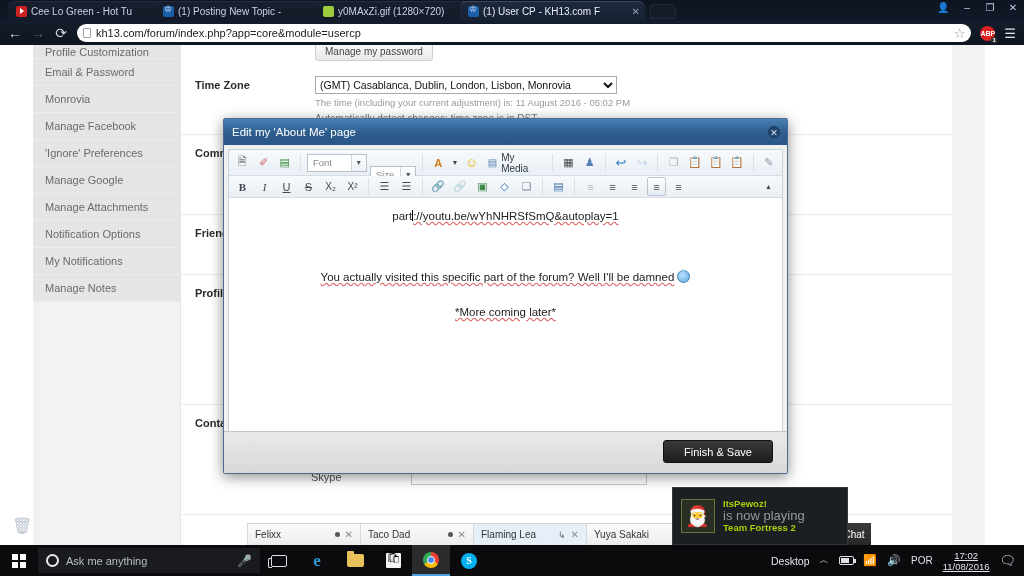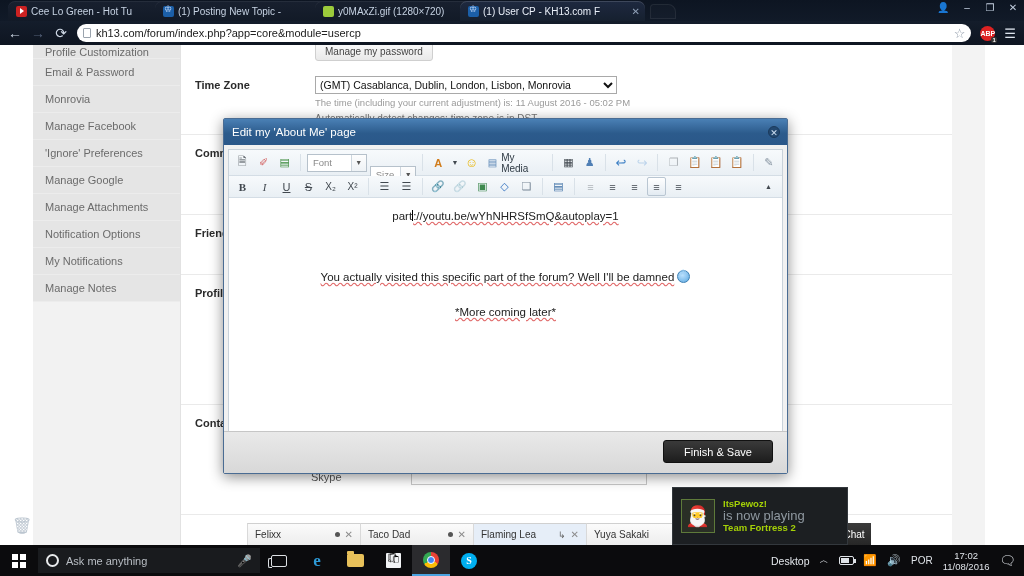--- a/index.html
+++ b/index.html
@@ -239,21 +239,21 @@
      background: conic-gradient(#ea4335 0 33%, #fbbc05 33% 66%, #34a853 66% 100%); position:relative; }
   .ico-chrome::after { content:""; position:absolute; left:4px; top:4px; width:8px; height:8px;
      border-radius:50%; background:#4285f4; border:1.5px solid #fff; box-sizing:border-box; }
   .ico-skype { width: 16px; height: 16px; border-radius:50%; background:#00aff0; color:#fff;
      font-size: 10px; font-weight:bold; display:flex; align-items:center; justify-content:center;
      font-family:"Liberation Serif", serif; }
   .tray { margin-left:auto; display:flex; align-items:center; gap: 10px; padding-right: 8px;
      color:#dfe3e8; font-size: 10px; }
   .tray .desk { font-size: 10.5px; color:#e3e7ec; }
   .tray .chev { font-size: 9px; }
-  .clock { text-align:center; line-height: 11px; font-size: 9.5px; }
+  .clock { text-align:center; line-height: 11px; font-size: 9.5px; text-decoration: underline; }
   .actioncenter { font-size: 13px; }
   .tray-batt { width: 15px; height: 9px; border: 1px solid #dfe3e8; border-radius: 2px; position:relative; }
   .tray-batt::after { content:""; position:absolute; right:-3px; top:2px; width:2px; height:4px; background:#dfe3e8; }
   .tray-batt::before { content:""; position:absolute; left:1px; top:1px; bottom:1px; width:8px; background:#dfe3e8; }
 </style>
 </head>
 <body>
 
 <div id="screen">
 

